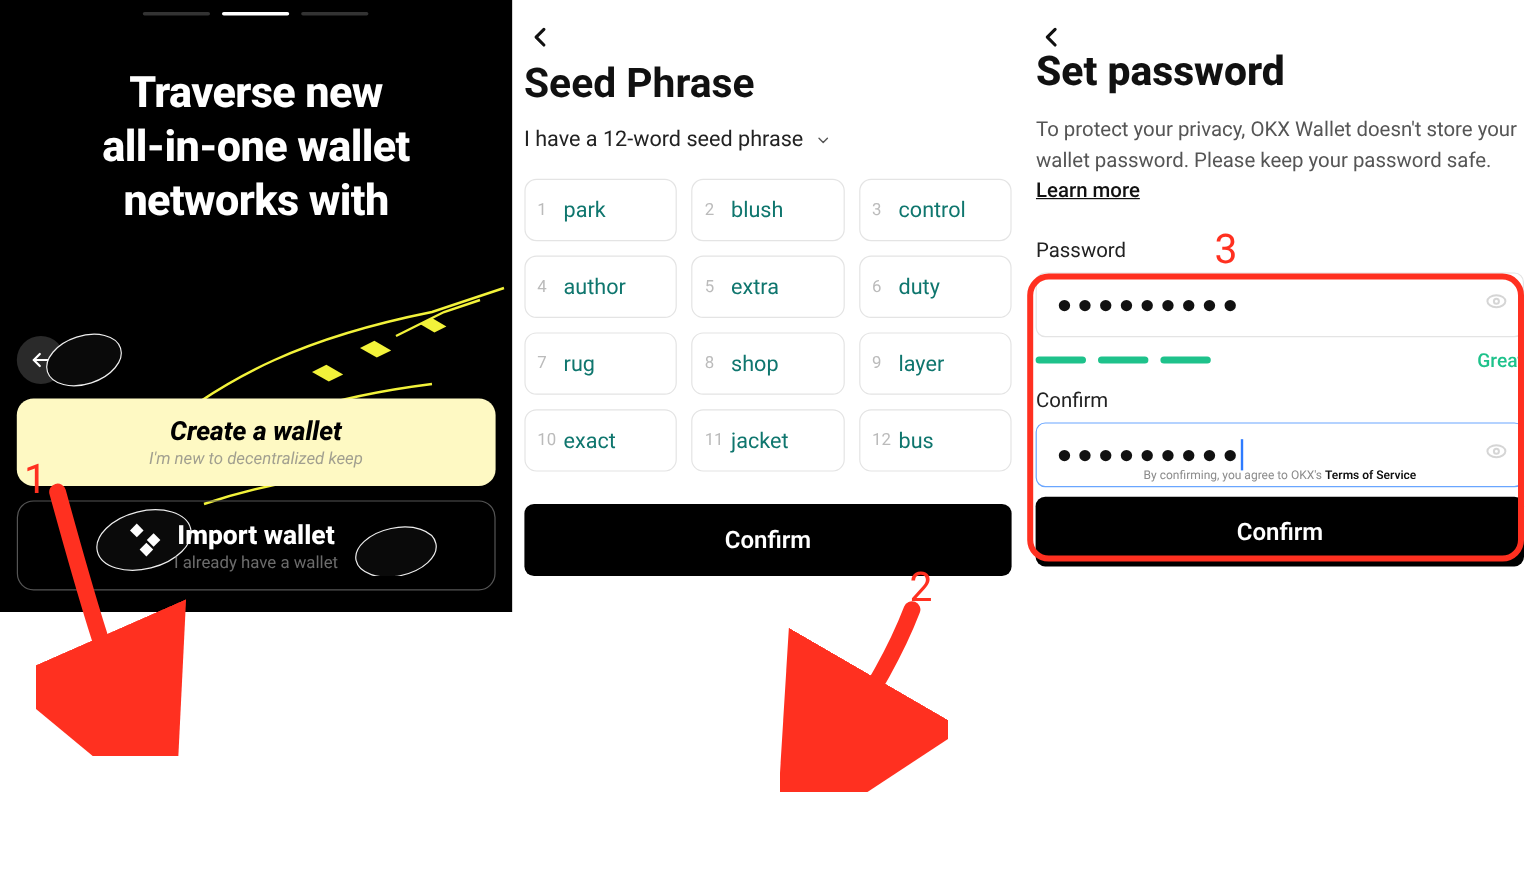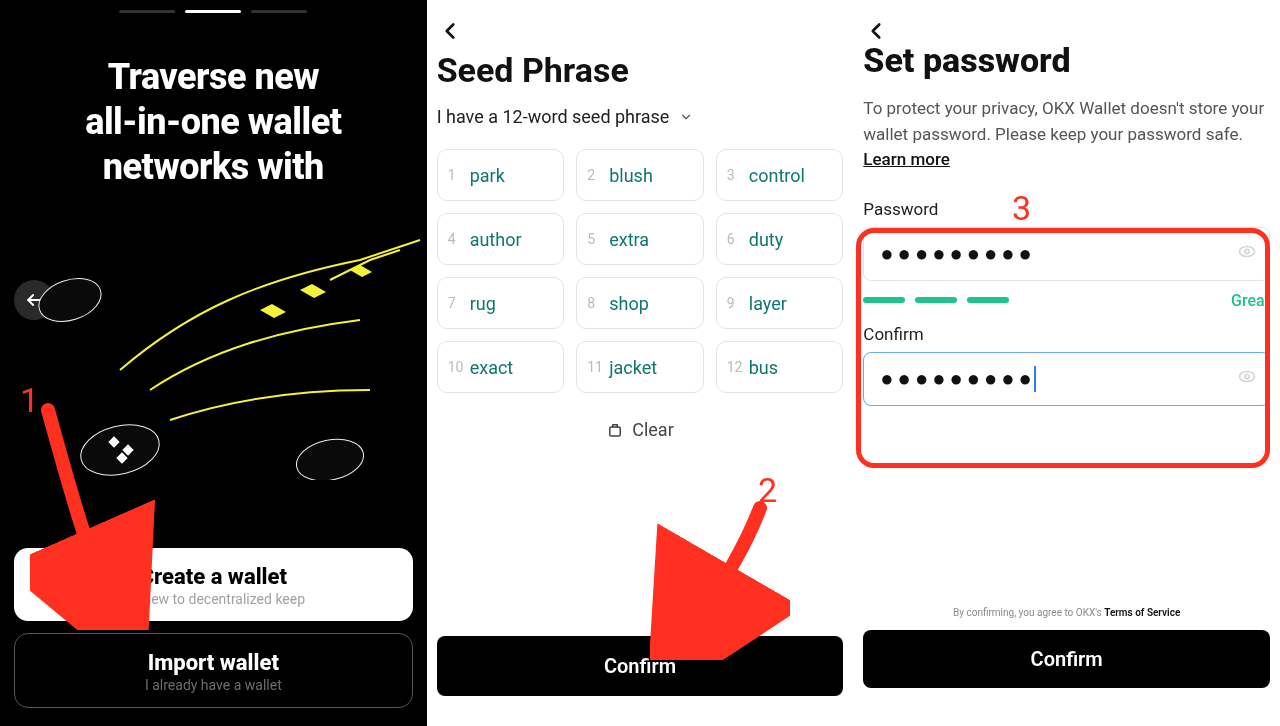--- a/index.html
+++ b/index.html
@@ -1,31 +1,31 @@
 <!DOCTYPE html>
 <html><head>
 <meta charset="utf-8">
 <style>
   * { box-sizing: border-box; margin: 0; padding: 0; }
   html, body { width: 1280px; height: 726px; font-family: -apple-system, BlinkMacSystemFont, "Segoe UI", Roboto, Helvetica, Arial, sans-serif; }
   body { display: flex; position: relative; overflow: hidden; background:#fff; }
 
   
-  .col { width: 426.666px; height: 726px; position: relative; }
+  .col { width: 426.666px; height: 510px; position: relative; }
   .col1 { background: #000; color: #fff; }
   .col1 .steps { position: absolute; top: 10px; left: 50%; transform: translateX(-50%); display:flex; gap:10px; }
   .col1 .steps span { width:56px; height:3px; background:#333; border-radius:2px; display:block; }
   .col1 .steps span.active { background:#fff; }
   .col1 .headline { margin-top: 55px; text-align:center; font-weight:800; font-size:36px; line-height:1.25; letter-spacing:-0.5px; padding:0 30px;}
   .col1 .back-circle { position:absolute; left:14px; top:280px; width:40px; height:40px; border-radius:50%; background:#2a2a2a; display:flex; align-items:center; justify-content:center; }
   .col1 .back-circle svg { width:20px; height:20px; stroke:#fff; }
   .col1 .art { position:absolute; top:220px; left:0; right:0; height:260px; }
   .col1 .btn-area { position:absolute; bottom:18px; left:14px; right:14px; }
   .col1 .btn { width:100%; border-radius:14px; padding:16px 10px 14px; text-align:center; margin-top:12px; }
-  .col1 .btn.white { background:#ffffff; color:#000; }
+  .col1 .btn.white { background:#fef9c3; color:#000;font-style:italic; }
   .col1 .btn.outline { background:transparent; color:#fff; border:1.5px solid #555; }
   .col1 .btn .big { font-weight:800; font-size:22px; }
   .col1 .btn .sub { font-size:14px; opacity:.7; margin-top:2px; color:#888;}
   .col1 .btn.white .sub { color:#7a7a7a;}
   .col1 .btn.outline .big { color:#fff;}
   .col1 .btn.outline .sub { color:#9a9a9a;}
 
   
   .col2 { background:#fff; color:#111; padding:0 10px; }
   .col2 .back { position:absolute; left:10px; top:18px; }

